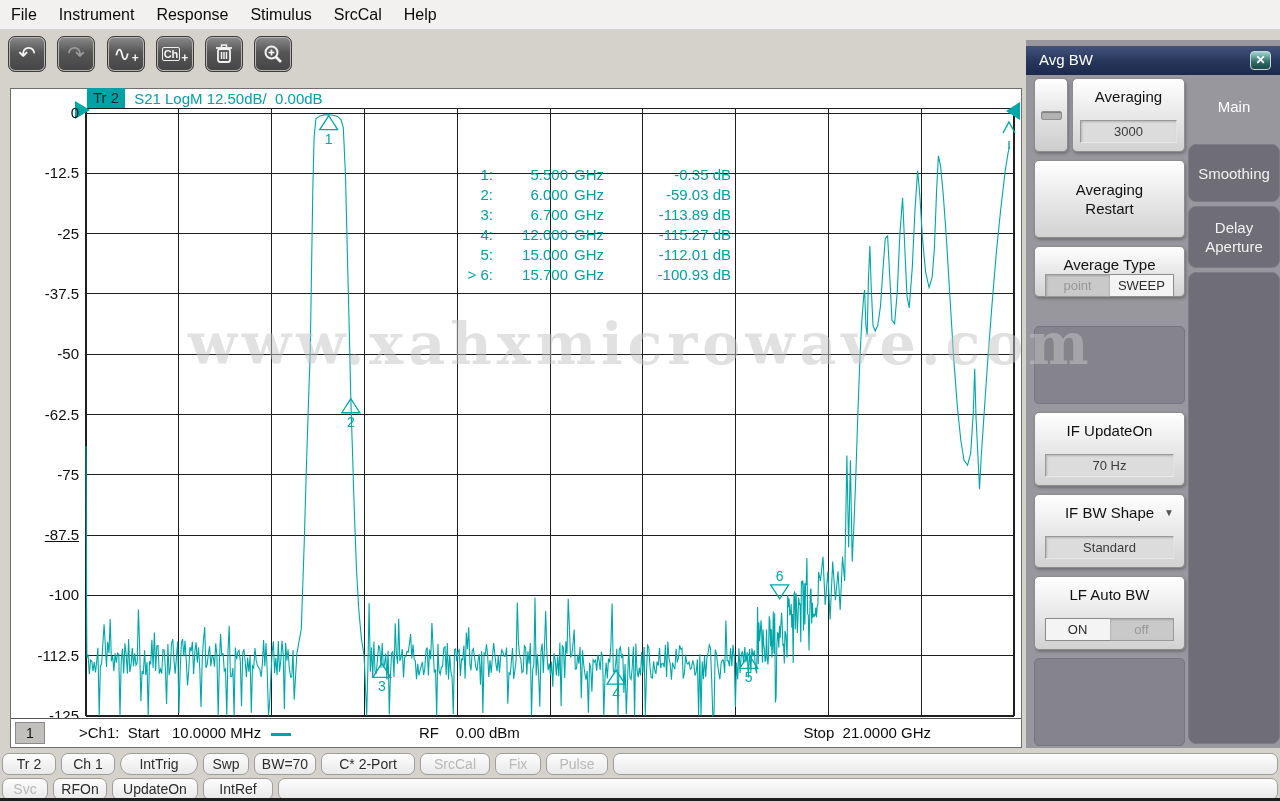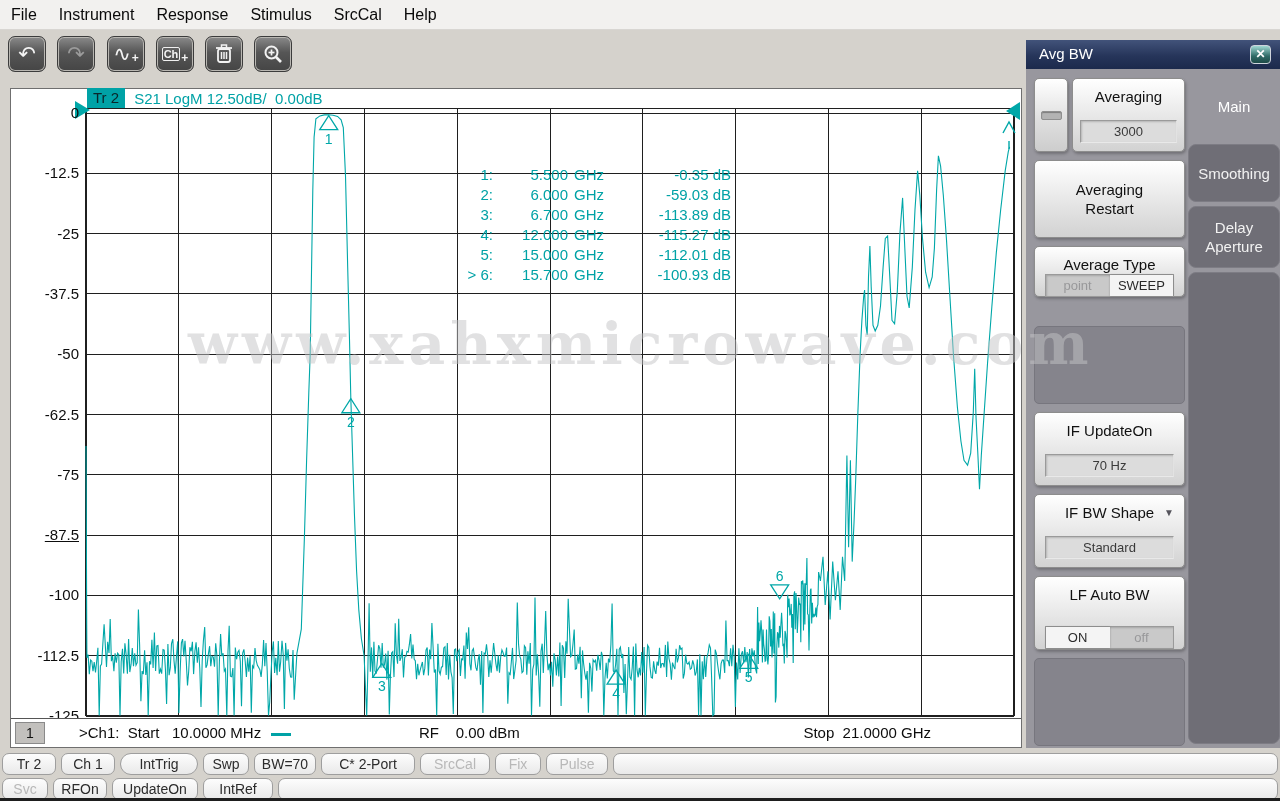--- a/index.html
+++ b/index.html
@@ -50,36 +50,36 @@
   .chan-rf { position:absolute; left:408px; top:5px; white-space:pre; }
   .chan-stop { position:absolute; left:700px; top:5px; width:220px; text-align:right; white-space:pre; }
 
   
   .watermark { position:absolute; left:188px; top:310px; width:940px; z-index:50; pointer-events:none;
                font-family:"DejaVu Serif", serif; font-weight:bold; font-size:57px; letter-spacing:5px;
                color:rgba(195,195,197,0.5); }
 
   
   .panel { position:absolute; left:1026px; top:40px; width:254px; height:708px; background:#98979e; z-index:10; }
-  .panel-title { position:absolute; left:0; top:0; width:254px; height:29px;
+  .panel-title { position:absolute; left:0; top:6px; width:254px; height:29px;
                  background:linear-gradient(#42537a,#26355a 55%,#1c2a4c);
                  color:#ffffff; font-size:15px; line-height:28px; padding-left:13px; }
   .panel-close { position:absolute; right:9px; top:5px; width:21px; height:19px; border-radius:4px;
                  background:linear-gradient(#9fd8d2,#2e6a66 60%,#1d4a47); border:1px solid #cfd4dc;
                  color:#fff; font-size:12px; font-weight:bold; text-align:center; line-height:17px; }
   .pbtn { position:absolute; left:8px; width:151px; border-radius:5px;
           background:linear-gradient(#ffffff,#e6e6e6 55%,#d2d2d2);
           border:1px solid #8d8d8d; box-shadow:1px 2px 3px rgba(0,0,0,0.25);
           display:flex; flex-direction:column; align-items:center; color:#111; font-size:15px; }
   .pbtn .plabel { margin-top:8px; text-align:center; line-height:19px; }
   .pbtn .pvalue { margin-top:auto; margin-bottom:8px; width:87%; height:23px; background:#dcdcdc;
                   border:1px solid #9a9a9a; border-bottom-color:#e9e9e9; border-right-color:#e2e2e2;
                   box-shadow:inset 1px 1px 2px rgba(0,0,0,0.18);
                   font-size:13px; color:#3a3a3a; text-align:center; line-height:21px; }
-  .pbtn .pseg { margin-top:auto; width:87%; height:23px; background:#c9c9c9;
+  .pbtn .pseg { margin-top:auto; margin-bottom:8px; width:87%; height:23px; background:#c9c9c9;
                 border:1px solid #9a9a9a; box-shadow:inset 1px 1px 2px rgba(0,0,0,0.18);
                 display:flex; font-size:13px; line-height:21px; }
   .pseg .seg { flex:1; text-align:center; color:#98989a; }
   .pseg .seg.sel { background:#f4f4f4; color:#2a2a2a; box-shadow:0 0 2px rgba(0,0,0,0.25); }
   .pbtn.placeholder { background:#85848c; border:1px solid #77767e; box-shadow:none; }
   .toggle-btn { position:absolute; left:8px; width:34px; border-radius:5px;
                 background:linear-gradient(#ffffff,#e0e0e0 55%,#cdcdcd); border:1px solid #8d8d8d;
                 box-shadow:1px 2px 3px rgba(0,0,0,0.25); }
   .toggle-glyph { position:absolute; left:6px; top:32px; width:21px; height:9px; background:#b3b3b3;
                   border:1px solid #8f8f8f; border-radius:2px; box-shadow:inset 0 1px 1px rgba(0,0,0,0.3); }

